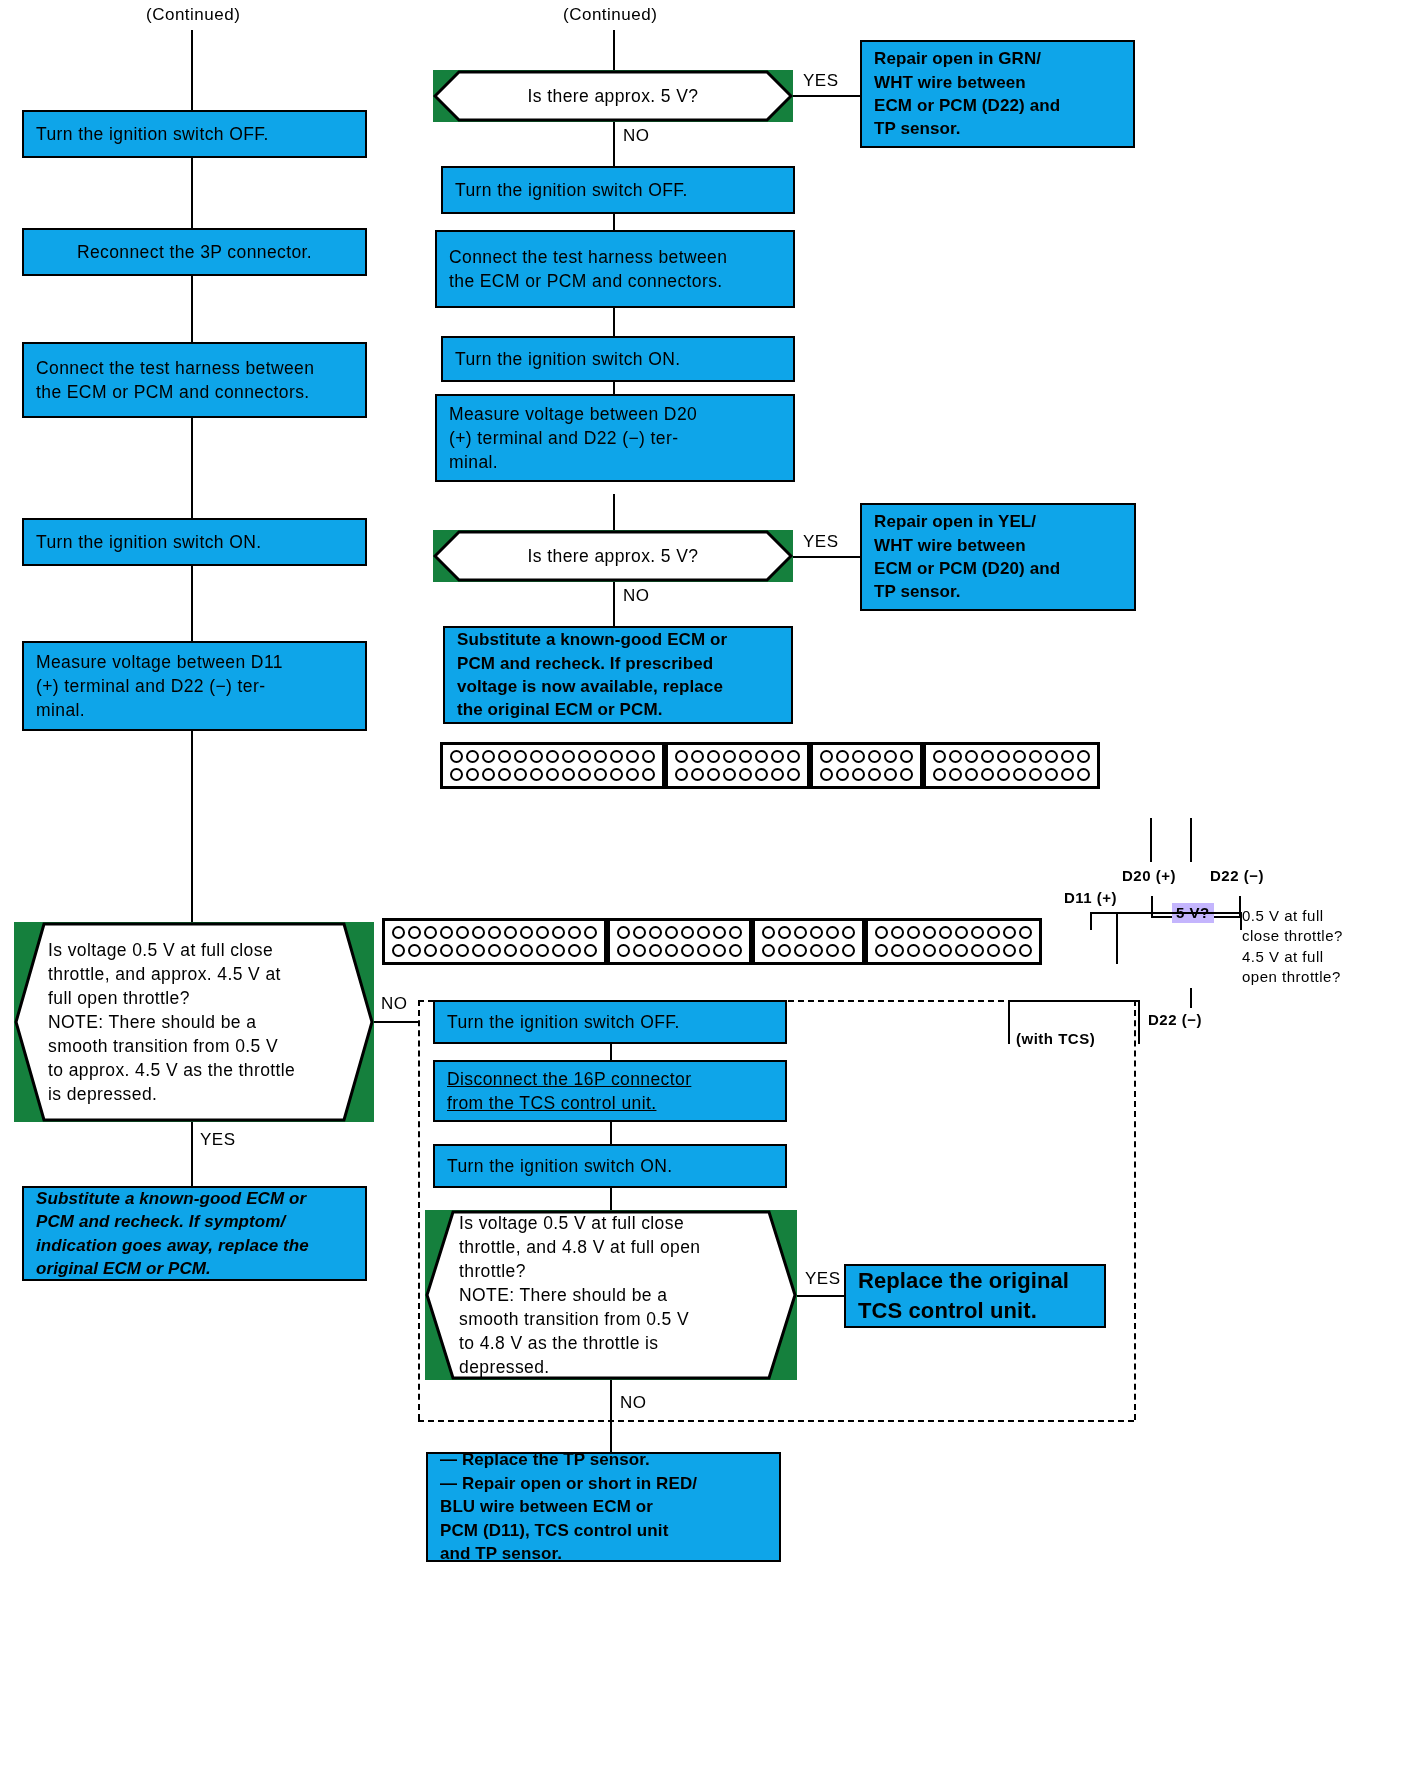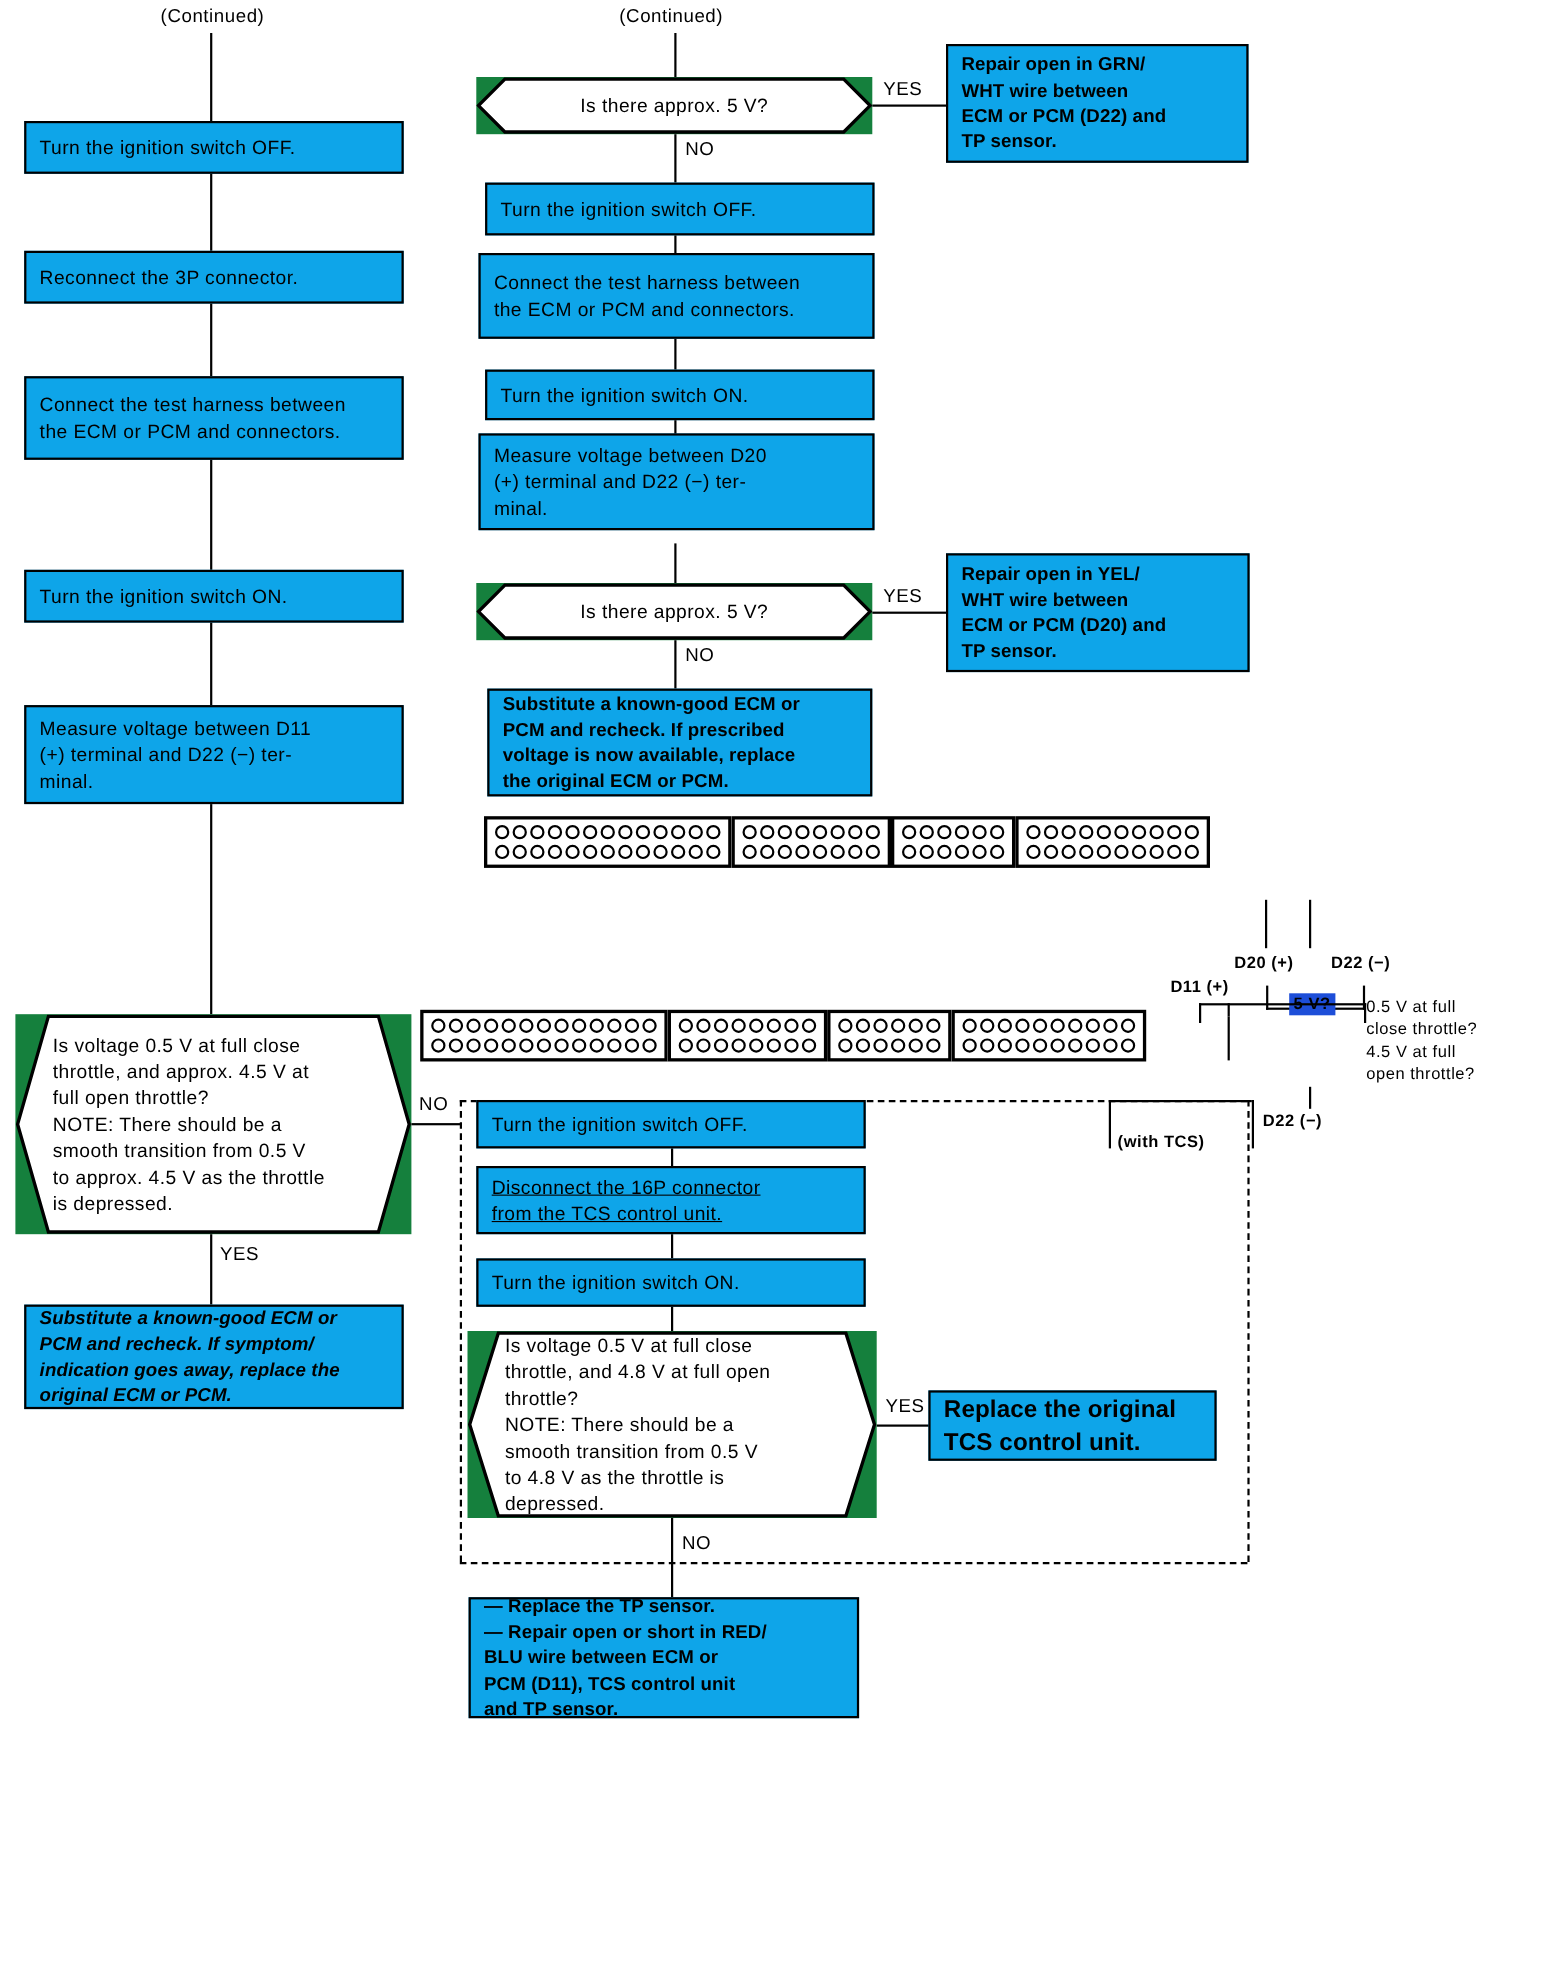--- a/index.html
+++ b/index.html
@@ -150,21 +150,21 @@
 <div id="canvas">
 
   <div class="lbl" style="left:146px; top:4px;">(Continued)</div>
   <div class="vline" style="left:191px; top:30px; height:80px;"></div>
 
   <div class="node box" style="left:22px; top:110px; width:345px; height:48px;">
     <span>Turn the ignition switch OFF.</span>
   </div>
   <div class="vline" style="left:191px; top:158px; height:70px;"></div>
 
-  <div class="node box" style="left:22px; top:228px; width:345px; height:48px;">
+  <div class="node box" style="left:22px; top:228px; width:345px; height:48px;justify-content:center;">
     <span>Reconnect the 3P connector.</span>
   </div>
   <div class="vline" style="left:191px; top:276px; height:66px;"></div>
 
   <div class="node box" style="left:22px; top:342px; width:345px; height:76px;">
     <span>Connect the test harness between
 the ECM or PCM and connectors.</span>
   </div>
   <div class="vline" style="left:191px; top:418px; height:100px;"></div>
 
@@ -377,21 +377,21 @@
         </div>
       </div>
     </div>
 
   <div class="vline" style="left:1150px; top:818px; height:44px;"></div>
   <div class="vline" style="left:1190px; top:818px; height:44px;"></div>
   <div class="lbl small bold" style="left:1122px; top:866px;">D20 (+)</div>
   <div class="lbl small bold" style="left:1210px; top:866px;">D22 (−)</div>
 
   <div class="bracket" style="left:1151px; top:896px; width:90px; height:22px;"></div>
-  <div class="lbl small bold" style="left:1172px; top:903px; background:#1d4ed8; padding:0 4px;">5 V?</div>
+  <div class="lbl small bold" style="left:1172px; top:903px; background:#c4b5fd; padding:0 4px;">5 V?</div>
 
   <div class="lbl small bold" style="left:1064px; top:888px;">D11 (+)</div>
   <div class="ubracket" style="left:1090px; top:912px; width:152px; height:18px;"></div>
   <div class="vline" style="left:1116px; top:912px; height:12px;"></div>
 
   <div class="connrow" id="conn-lower" style="left:382px; top:918px;">
       <div class="connblk">
         <div class="pinrow">
           <div class="pin"></div>
           <div class="pin"></div>

